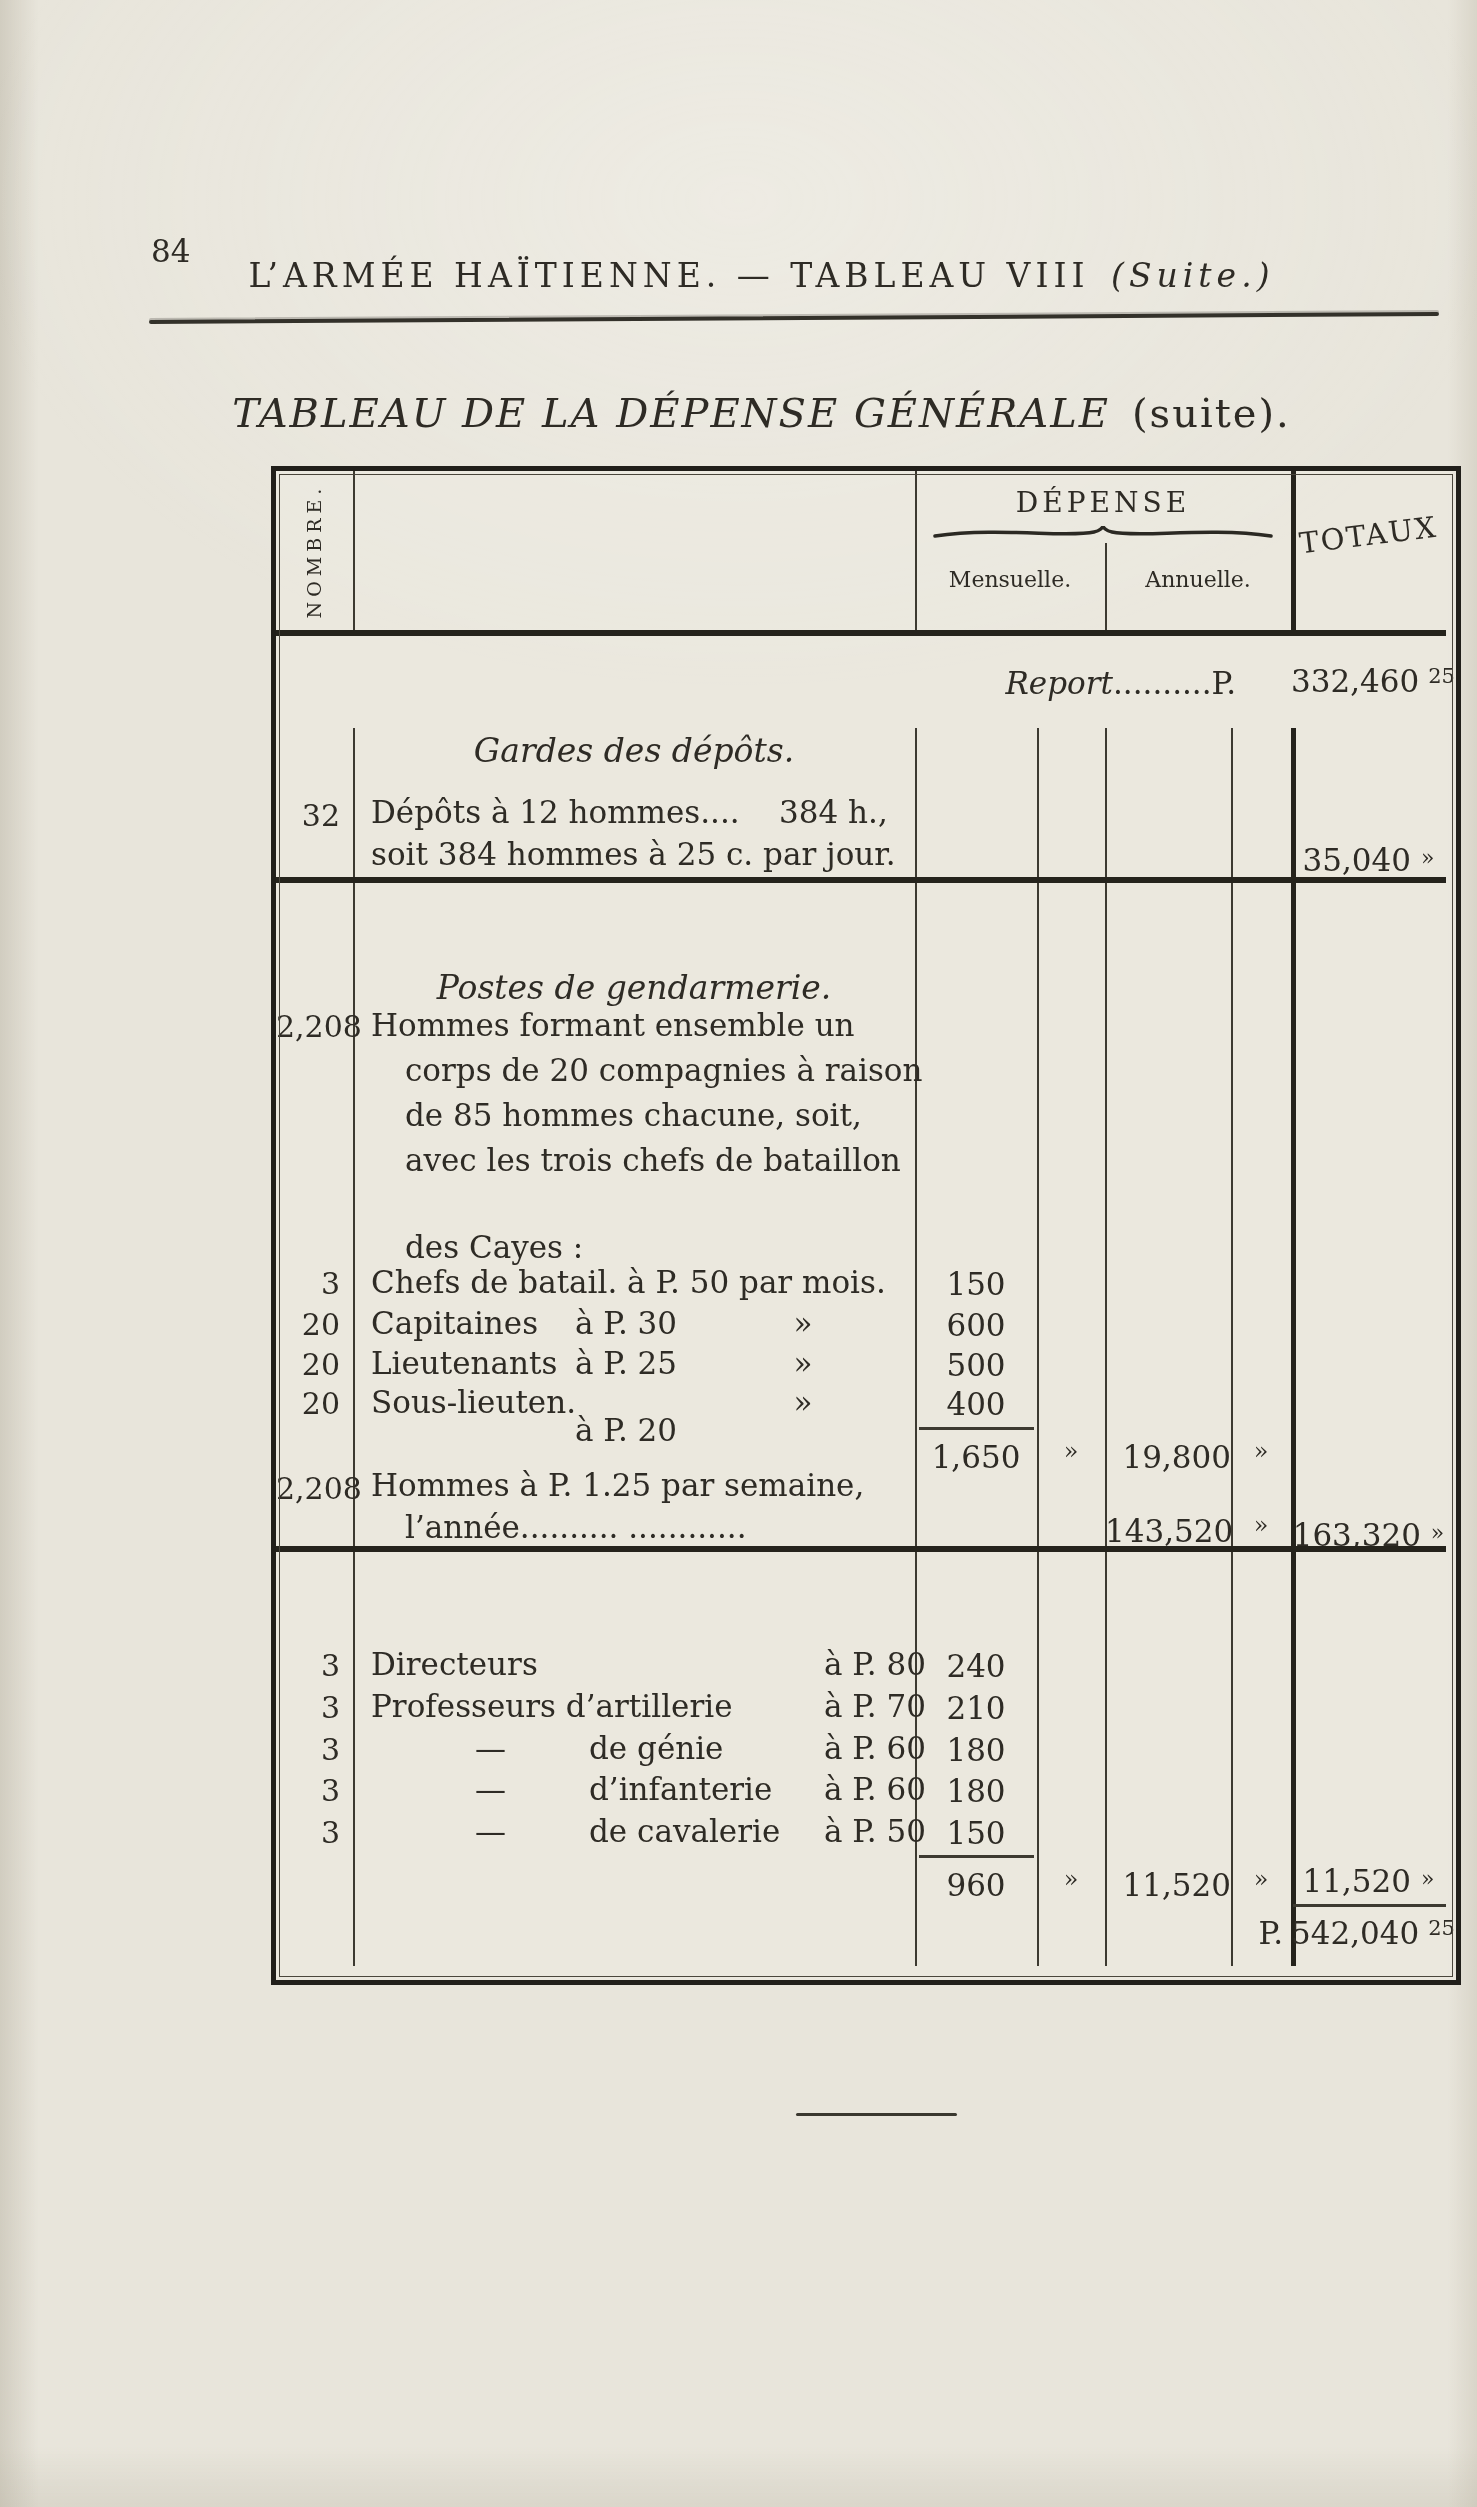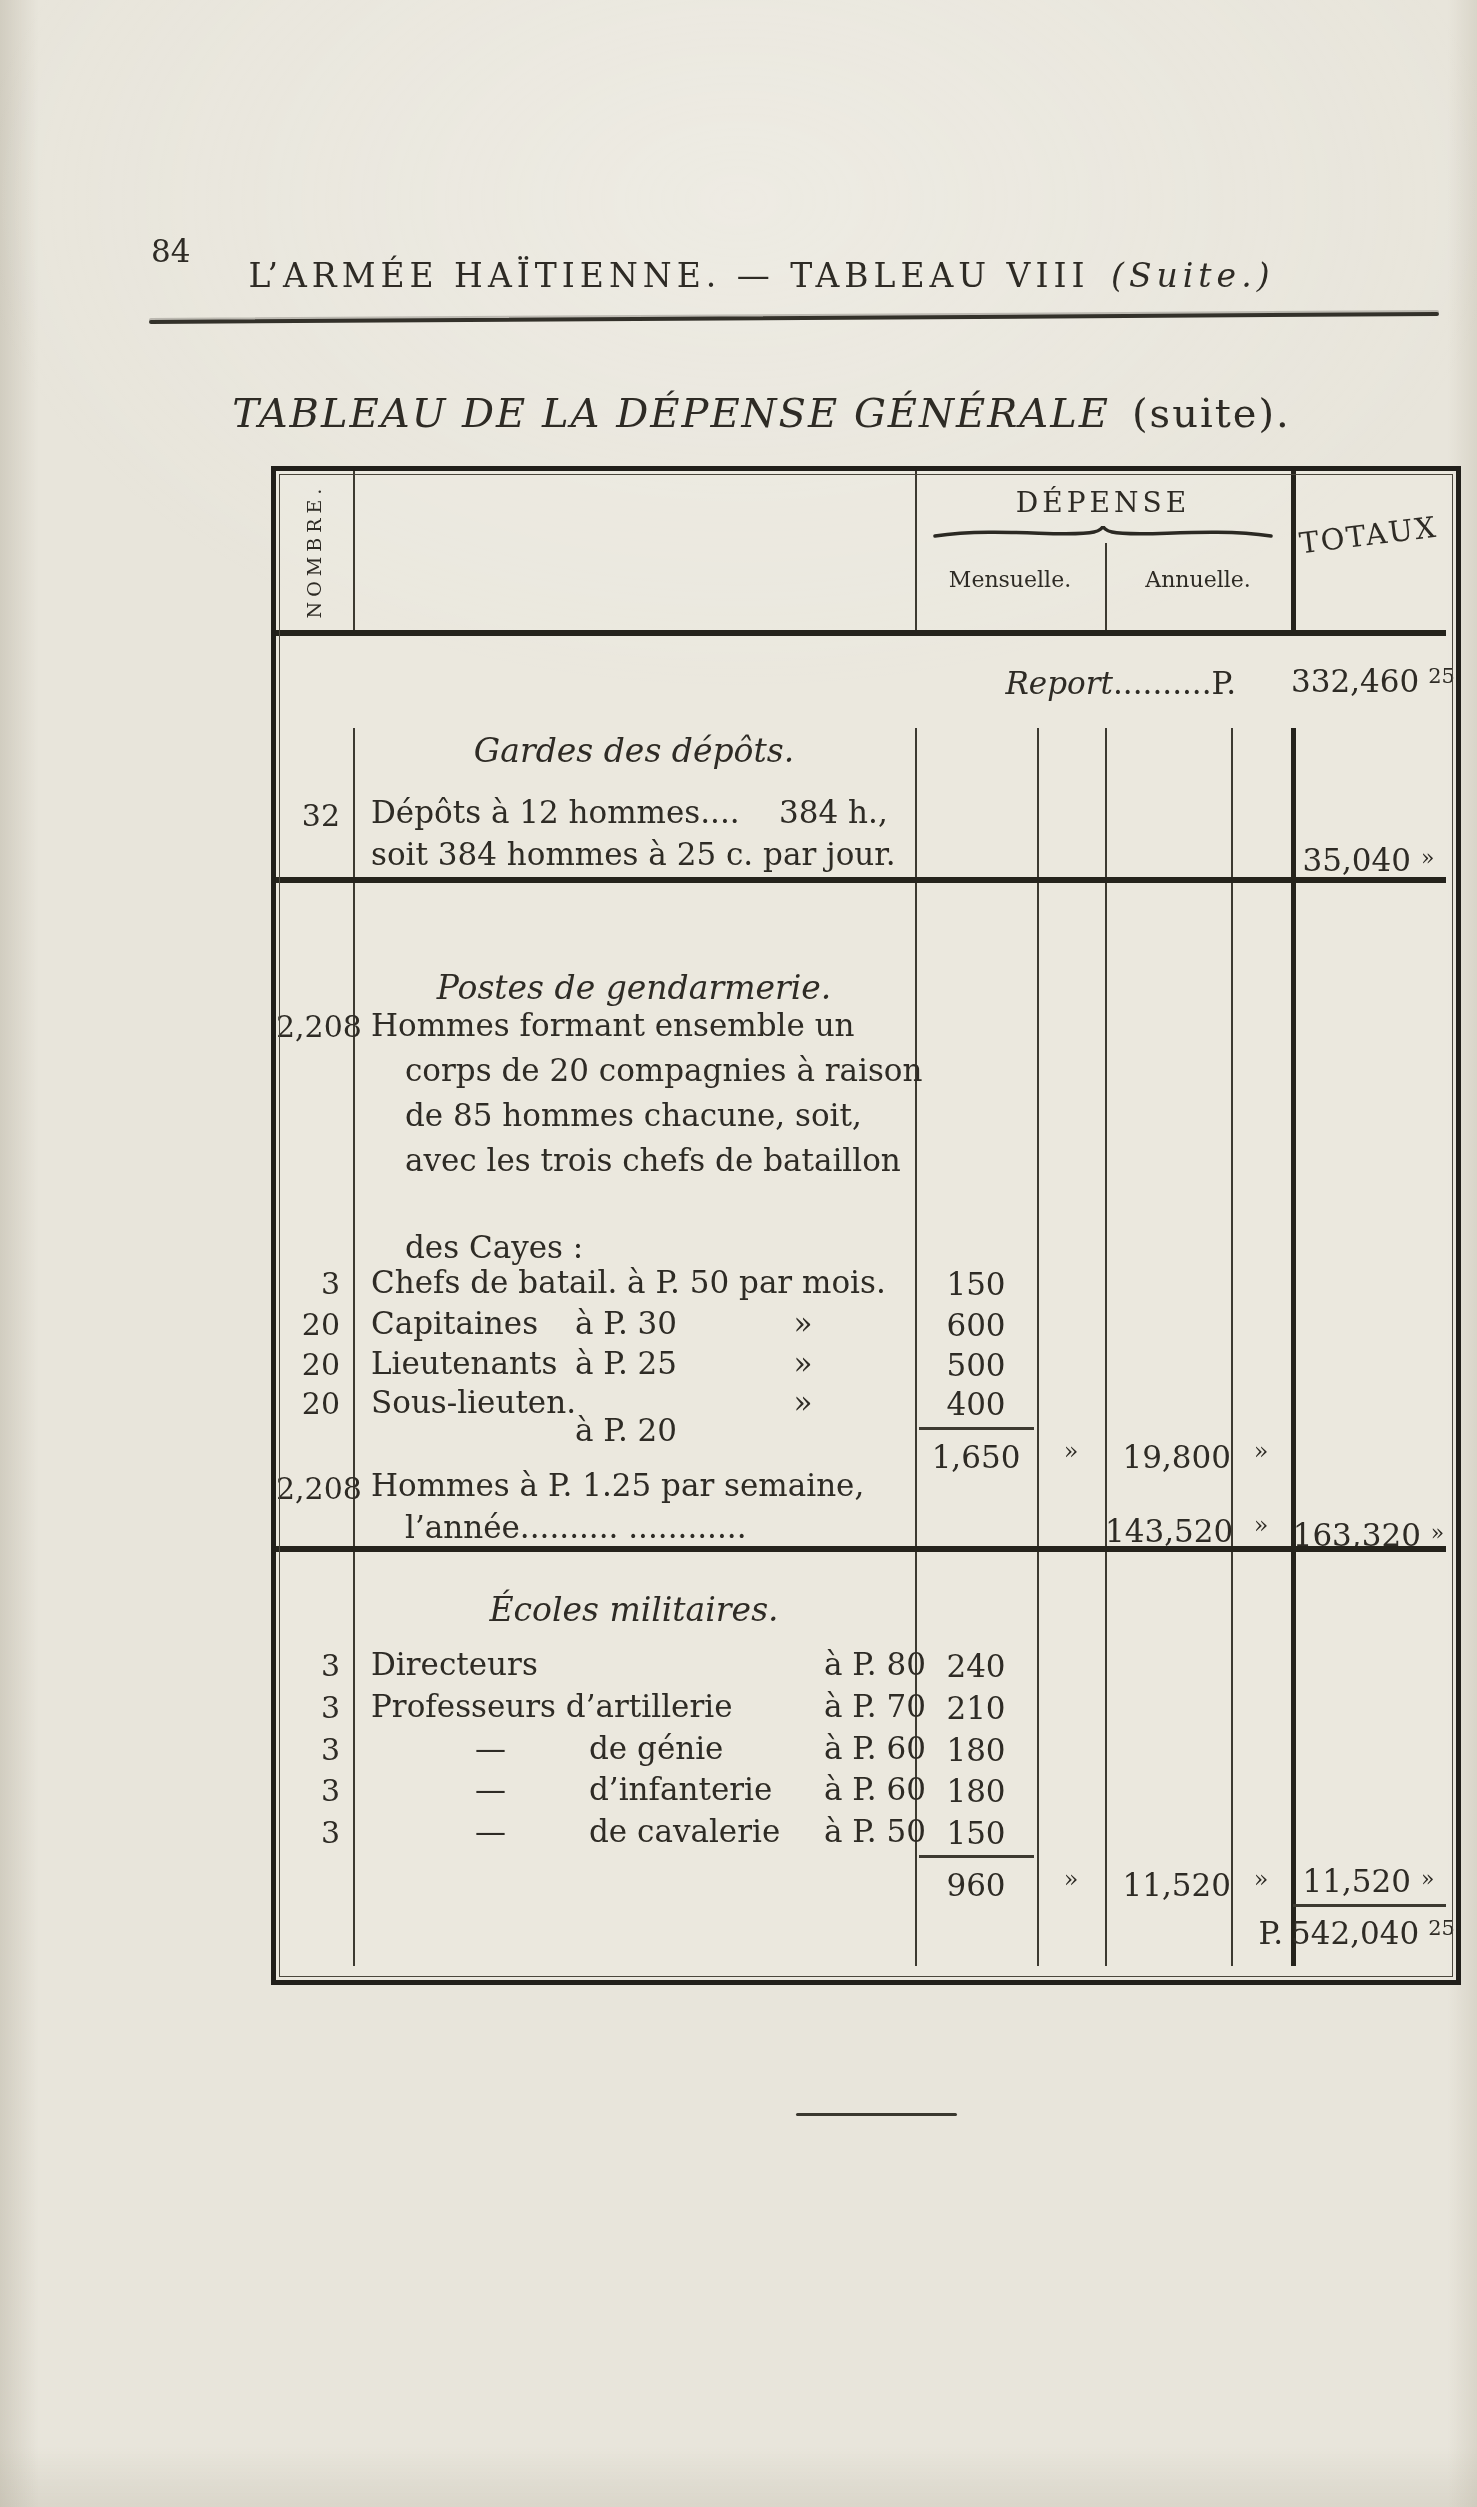--- a/index.html
+++ b/index.html
@@ -172,21 +172,20 @@
 
   <div class="hr-thick" style="top:1075px"></div>
 
   <div class="vl" style="left:77px;top:1081px;height:414px"></div>
   <div class="vl" style="left:639px;top:1081px;height:414px"></div>
   <div class="vl" style="left:761px;top:1081px;height:414px"></div>
   <div class="vl" style="left:829px;top:1081px;height:414px"></div>
   <div class="vl" style="left:955px;top:1081px;height:414px"></div>
   <div class="vlt" style="left:1015px;top:1081px;height:414px"></div>
 
-  <div class="cell heading col-heading" style="top:1120px">Écoles militaires.</div>
 
   <div>
     <div class="cell num col-nombre" style="top:1178px">3</div>
     <div class="cell col-desc1" style="top:1176px">Directeurs</div>
     <div class="cell col-rate-e" style="top:1176px">à P. 80</div>
     <div class="cell col-mens" style="top:1178px">240</div>
   </div>
   <div>
     <div class="cell num col-nombre" style="top:1220px">3</div>
     <div class="cell col-desc1" style="top:1218px">Professeurs d’artillerie</div>

